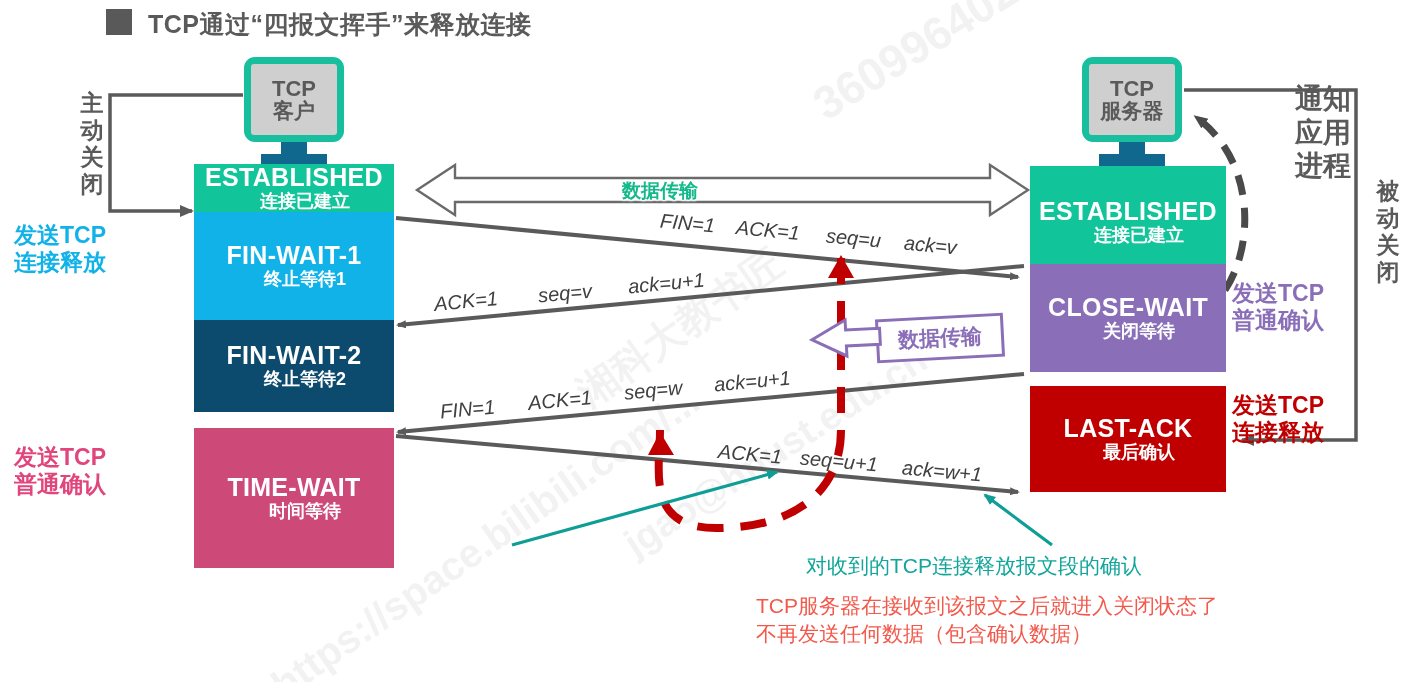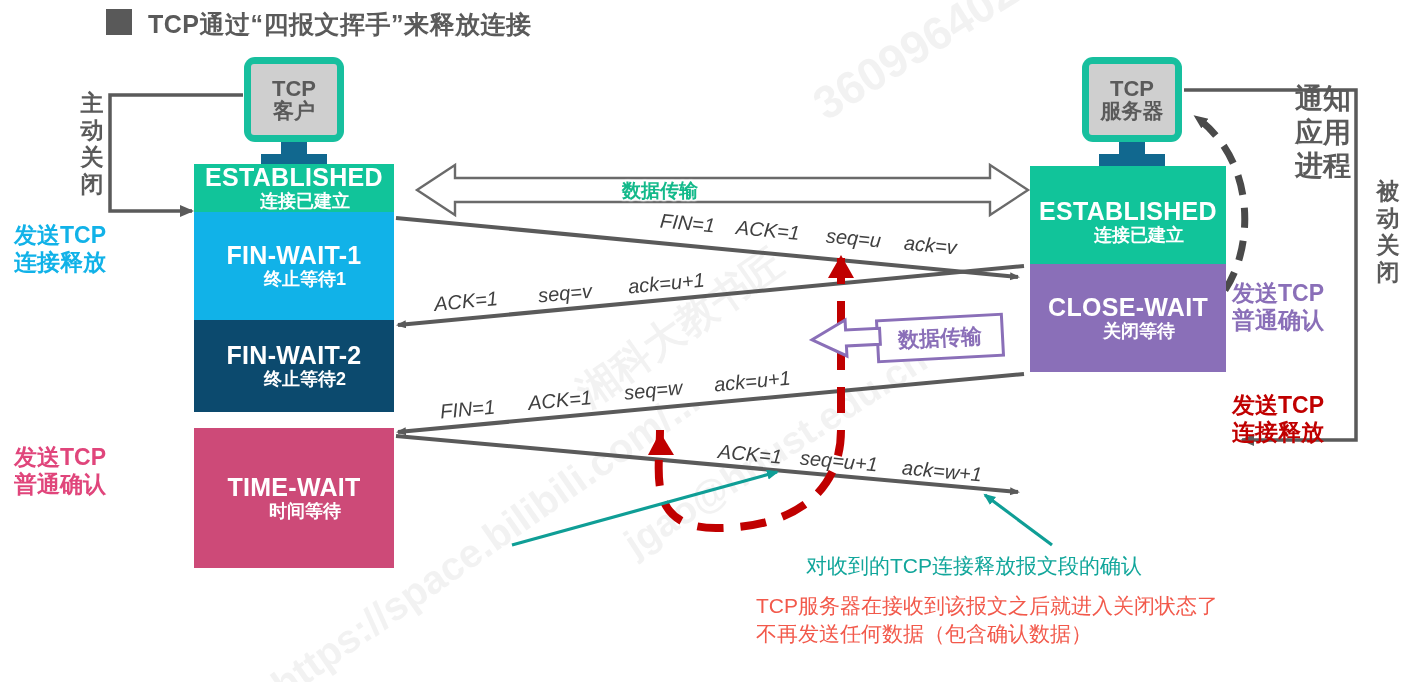--- a/index.html
+++ b/index.html
@@ -176,20 +176,24 @@
   </div>
 
   <div class="statebox" style="left:1030px;top:166px;width:196px;height:112px;background:#11c49a;">
     <div class="en">ESTABLISHED</div>
     <div class="cn">连接已建立</div>
   </div>
   <div class="statebox" style="left:1030px;top:264px;width:196px;height:108px;background:#8a6fb8;">
     <div class="en">CLOSE-WAIT</div>
     <div class="cn">关闭等待</div>
   </div>
+  <div class="statebox" style="left:1030px;top:386px;width:196px;height:106px;background:#c00000;">
+    <div class="en">LAST-ACK</div>
+    <div class="cn">最后确认</div>
+  </div>
 
   <div class="vtext" style="left:78px;top:90px;">主动关闭</div>
   <div class="vtext" style="left:1374px;top:178px;">被动关闭</div>
 
   <div class="notify" style="left:1272px;top:82px;">
     <div>通知</div>
     <div>应用</div>
     <div>进程</div>
   </div>
 

